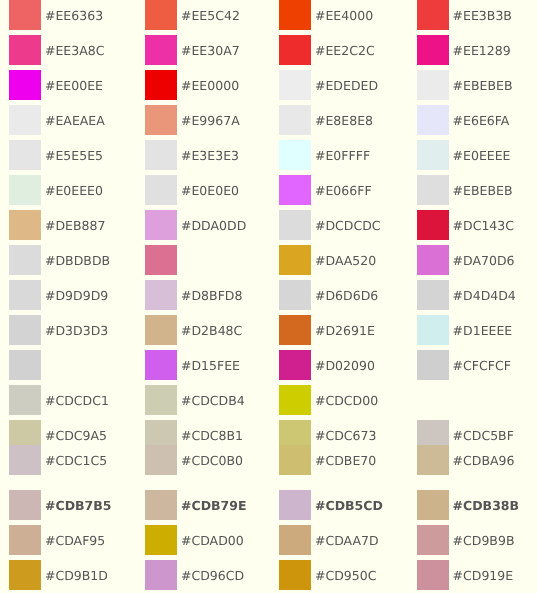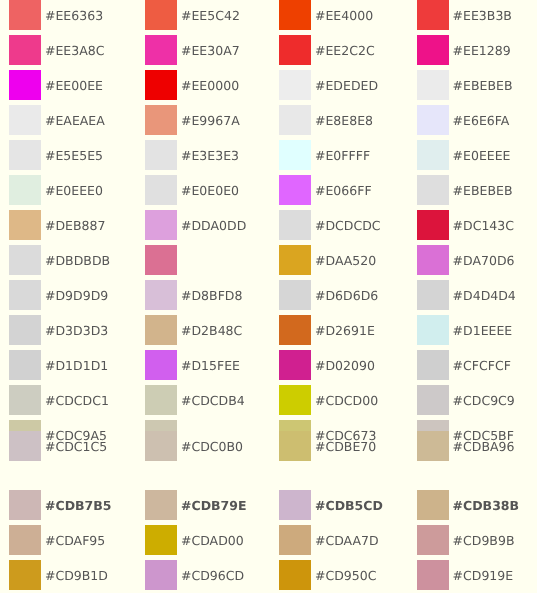--- a/index.html
+++ b/index.html
@@ -19,21 +19,21 @@
   .row:nth-child(4) { top:105.3px; }
   .row:nth-child(5) { top:140.3px; }
   .row:nth-child(6) { top:175.3px; }
   .row:nth-child(7) { top:210.3px; }
   .row:nth-child(8) { top:245.3px; }
   .row:nth-child(9) { top:280.3px; }
   .row:nth-child(10) { top:315.3px; }
   .row:nth-child(11) { top:350.3px; }
   .row:nth-child(12) { top:385.3px; }
   .row:nth-child(13) { top:420.3px; }
-  .row:nth-child(14) { top:431px; }
+  .row:nth-child(14) { top:445px; }
   .row:nth-child(15) { top:490.3px;font-weight:bold; }
   .row:nth-child(16) { top:525.3px; }
   .row:nth-child(17) { top:560.3px; }
   .cell { position:absolute; top:0; height:30px; white-space:nowrap; }
   .cell.c0 { left:9px; }
   .cell.c1 { left:145px; }
   .cell.c2 { left:279px; }
   .cell.c3 { left:416.6px; }
   .sw { display:inline-block; width:32px; height:30px; vertical-align:top; }
   .lbl {
@@ -100,34 +100,33 @@
     <div class="cell c2"><span class="sw" style="background-color: rgb(214, 214, 214);"></span><span class="lbl">#D6D6D6</span></div>
     <div class="cell c3"><span class="sw" style="background-color: rgb(212, 212, 212);"></span><span class="lbl">#D4D4D4</span></div>
   </div>
   <div class="row">
     <div class="cell c0"><span class="sw" style="background-color: rgb(211, 211, 211);"></span><span class="lbl">#D3D3D3</span></div>
     <div class="cell c1"><span class="sw" style="background-color: rgb(210, 180, 140);"></span><span class="lbl">#D2B48C</span></div>
     <div class="cell c2"><span class="sw" style="background-color: rgb(210, 105, 30);"></span><span class="lbl">#D2691E</span></div>
     <div class="cell c3"><span class="sw" style="background-color: rgb(209, 238, 238);"></span><span class="lbl">#D1EEEE</span></div>
   </div>
   <div class="row">
-    <div class="cell c0"><span class="sw" style="background-color: rgb(209, 209, 209);"></span><span class="lbl">#D1D1D1</span></div>
+    <div class="cell c0"><span class="sw" style="background-color: rgb(209, 209, 209);"></span></div>
     <div class="cell c1"><span class="sw" style="background-color: rgb(209, 95, 238);"></span><span class="lbl">#D15FEE</span></div>
     <div class="cell c2"><span class="sw" style="background-color: rgb(208, 32, 144);"></span><span class="lbl">#D02090</span></div>
     <div class="cell c3"><span class="sw" style="background-color: rgb(207, 207, 207);"></span><span class="lbl">#CFCFCF</span></div>
   </div>
   <div class="row">
     <div class="cell c0"><span class="sw" style="background-color: rgb(205, 205, 193);"></span><span class="lbl">#CDCDC1</span></div>
     <div class="cell c1"><span class="sw" style="background-color: rgb(205, 205, 180);"></span><span class="lbl">#CDCDB4</span></div>
     <div class="cell c2"><span class="sw" style="background-color: rgb(205, 205, 0);"></span><span class="lbl">#CDCD00</span></div>
-    <div class="cell c3"><span class="sw" style="background-color: rgb(205, 201, 201);"></span><span class="lbl">#CDC9C9</span></div>
   </div>
   <div class="row">
     <div class="cell c0"><span class="sw" style="background-color: rgb(205, 201, 165);"></span><span class="lbl">#CDC9A5</span></div>
-    <div class="cell c1"><span class="sw" style="background-color: rgb(205, 200, 177);"></span></div>
+    <div class="cell c1"><span class="sw" style="background-color: rgb(205, 200, 177);"></span><span class="lbl">#CDC8B1</span></div>
     <div class="cell c2"><span class="sw" style="background-color: rgb(205, 198, 115);"></span><span class="lbl">#CDC673</span></div>
     <div class="cell c3"><span class="sw" style="background-color: rgb(205, 197, 191);"></span><span class="lbl">#CDC5BF</span></div>
   </div>
   <div class="row">
     <div class="cell c0"><span class="sw" style="background-color: rgb(205, 193, 197);"></span><span class="lbl">#CDC1C5</span></div>
     <div class="cell c1"><span class="sw" style="background-color: rgb(205, 192, 176);"></span><span class="lbl">#CDC0B0</span></div>
     <div class="cell c2"><span class="sw" style="background-color: rgb(205, 190, 112);"></span><span class="lbl">#CDBE70</span></div>
     <div class="cell c3"><span class="sw" style="background-color: rgb(205, 186, 150);"></span><span class="lbl">#CDBA96</span></div>
   </div>
   <div class="row">

